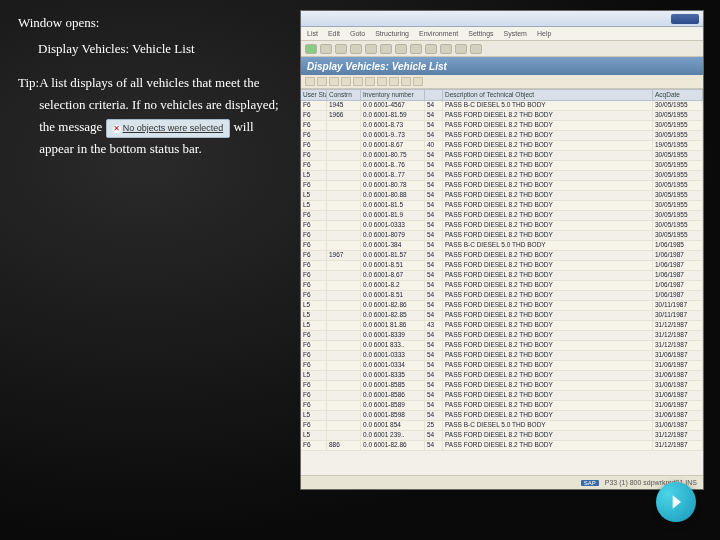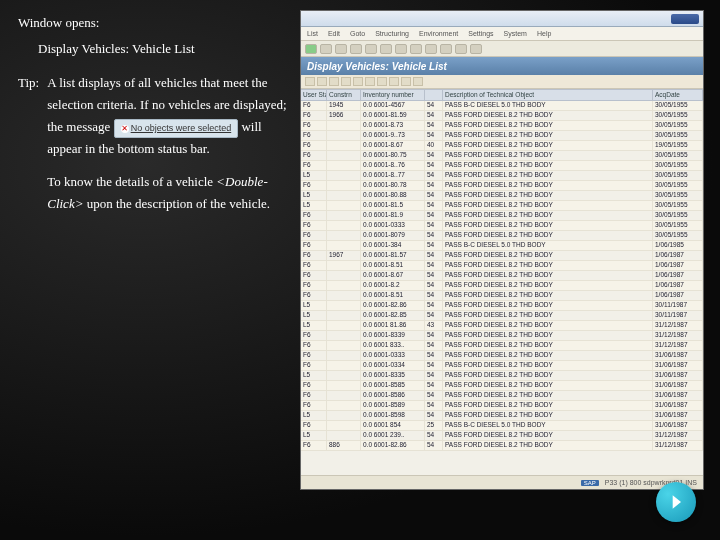--- a/index.html
+++ b/index.html
@@ -11,21 +11,21 @@
     color: #fff;
     position: relative;
     overflow: hidden;
   }
   .left {
     position: absolute; left: 18px; top: 12px; width: 270px;
     font-size: 13px; line-height: 1.7;
   }
   .window-opens { margin-bottom: 4px; }
   .wtitle { margin-left: 20px; margin-bottom: 12px; }
-  .tip-row { display: flex; gap: 8px; }
+  .tip-row { display: flex; }
   .tip-label { flex: 0 0 auto; }
   .tip-body { flex: 1; }
   .tip-body p { margin-bottom: 10px; }
   .msgbox {
     display: inline-block; background: #d8e4ec; color: #333;
     padding: 1px 6px; font-size: 9px; border: 1px solid #a8b8c4;
     font-family: Arial, sans-serif; vertical-align: middle;
     border-radius: 2px;
     text-decoration: underline;
   }
@@ -114,25 +114,20 @@
   <div class="tip-row">
     <div class="tip-label">Tip:</div>
     <div class="tip-body">
       <p>
         <span>A list displays of all vehicles that meet the selection criteria.  If no vehicles are displayed; the message</span>
         <span class="msgbox">
           <span class="xicon">✕</span><span>No objects were selected</span>
         </span>
         <span>will appear in the bottom status bar.</span>
       </p>
-      <p>
-        <span>To know the details of a vehicle</span>
-        <span class="italic">&lt;Double-Click&gt;</span>
-        <span>upon the description of the vehicle.</span>
-      </p>
     </div>
   </div>
 </div>
 
 <div class="ss">
   <div class="titlebar">
     <div class="sapbtn"></div>
   </div>
   <div class="menubar" id="menubar">
       <span>List</span>

